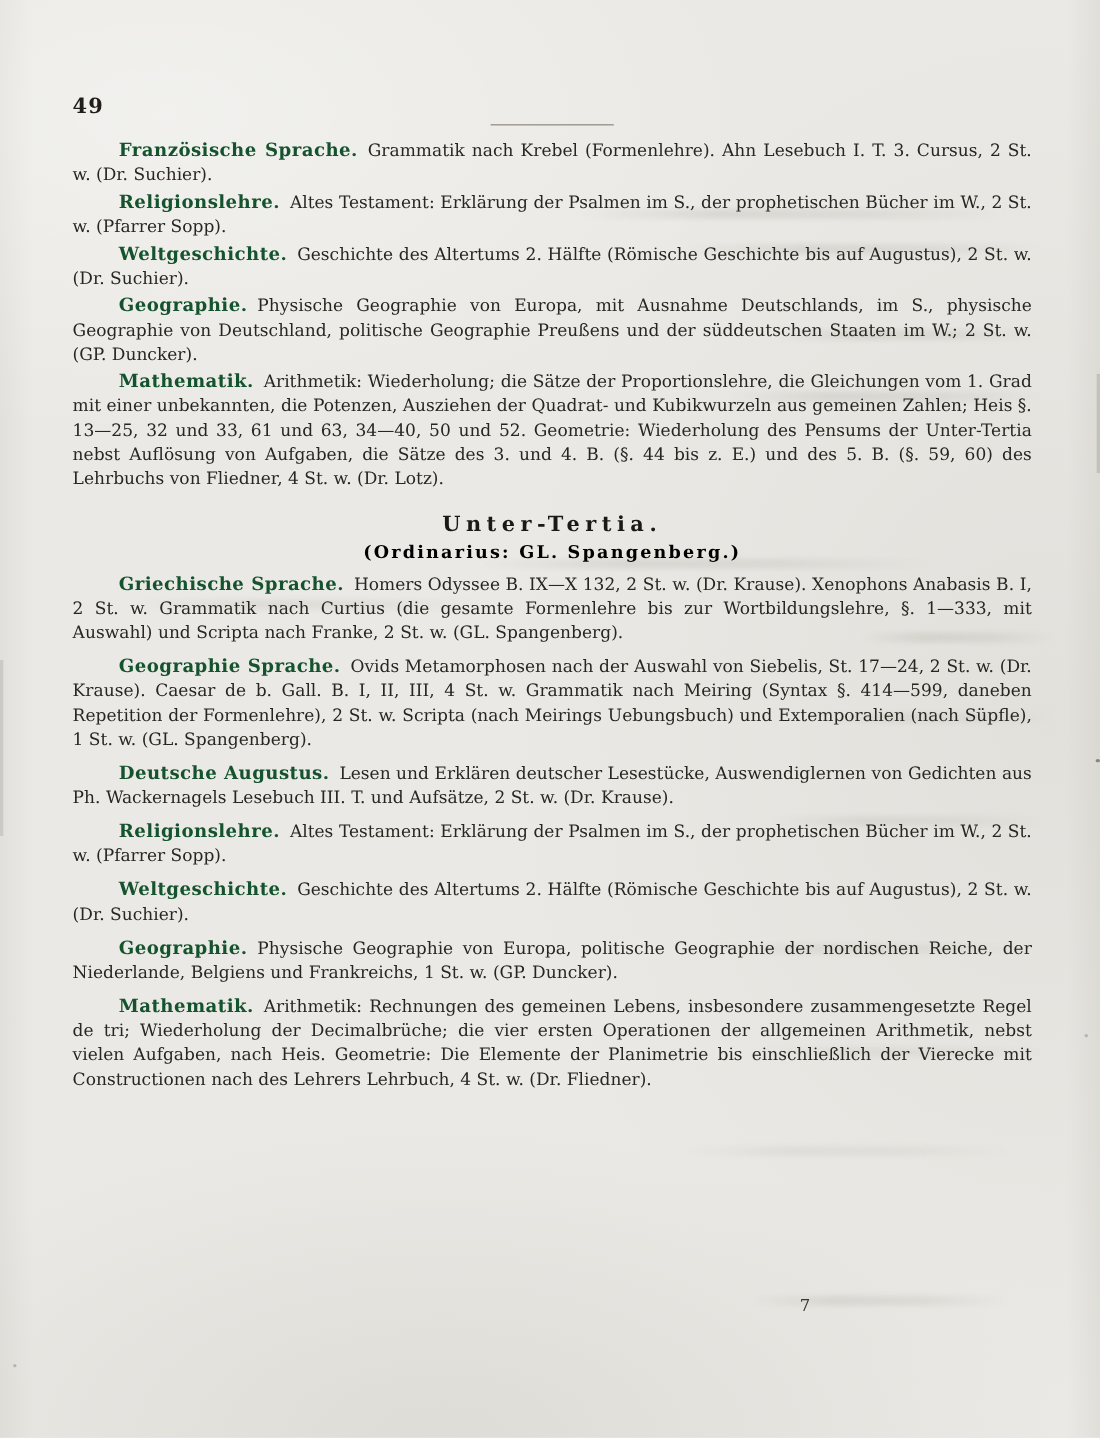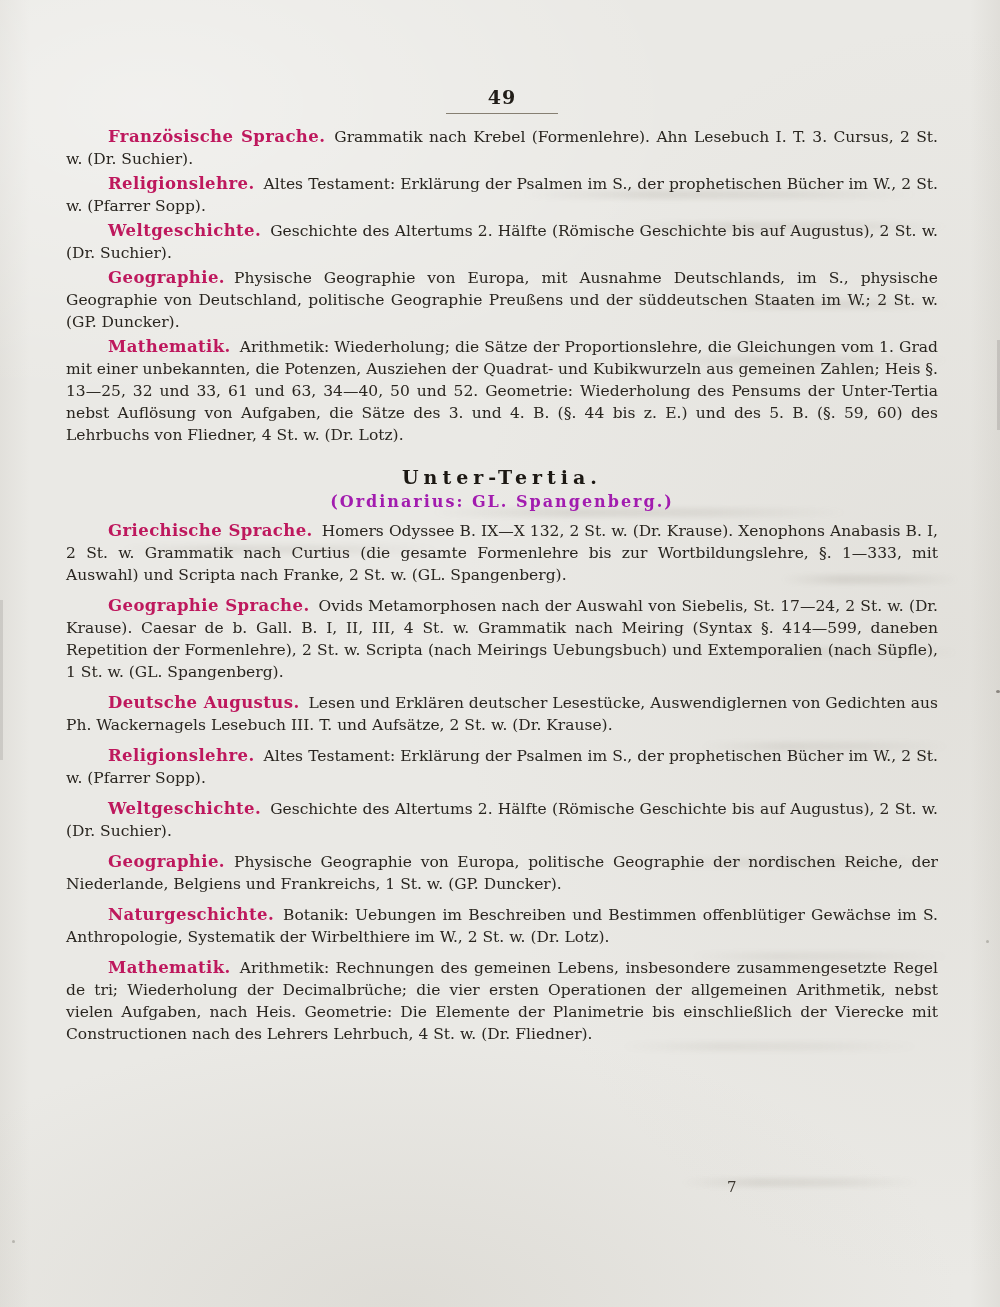--- a/index.html
+++ b/index.html
@@ -22,41 +22,41 @@
   .speck { position:absolute; background:rgba(70,64,56,0.55); border-radius:50%; }
   .edge-mark { position:absolute; background:rgba(55,50,44,0.5); }
   .ghost {
     position:absolute; height:9px; border-radius:5px;
     background:linear-gradient(90deg, transparent, rgba(125,118,105,0.45), rgba(125,118,105,0.35), transparent);
     filter:blur(2.5px); opacity:0.32;
   }
 
   .content { position:absolute; left:66px; top:86px; width:872px; }
 
-  .pagenum { text-align:center; font-weight:bold; font-size:19px; letter-spacing:1px; color:#211d18; }
+  .pagenum { text-align:left; font-weight:bold; font-size:19px; letter-spacing:1px; color:#211d18; }
   .pagenum-rule { width:112px; height:1px; background:#867f72; margin:5px auto 0 auto; }
 
   .block-top { margin-top:12px; }
   p.para {
     margin:0; padding:0;
     text-align:justify; text-indent:42px;
     font-size:15.5px; line-height:22px;
     color:#29251f;
   }
   .block-top p.para { margin-top:3px; }
   .block-ut  p.para { margin-top:9px; }
-  .subject { font-weight:bold; font-size:16.5px; letter-spacing:0.4px; color:#be185d; padding-right:9px; }
+  .subject { font-weight:bold; font-size:16.5px; letter-spacing:0.4px; color:#14532d; padding-right:9px; }
 
   .class-title {
     text-align:center; font-size:19px; font-weight:bold;
     letter-spacing:5px; margin:20px 0 4px 0; color:#1c1813;
   }
   .ordinarius {
     text-align:center; font-size:16px; font-weight:bold;
-    letter-spacing:2px; margin:0 0 8px 0; color:#a21caf;
+    letter-spacing:2px; margin:0 0 8px 0; color:#000000;
   }
 
   .sig { position:absolute; left:727px; top:1178px; font-size:15px; color:#3a352e; }
 </style>
 </head>
 <body>
 
 <div class="paper"></div>
 
 <div class="ghost" style="left:520px; top:190px; width:400px;"></div>
@@ -96,19 +96,18 @@
   <h1 class="class-title">Unter-Tertia.</h1>
   <h2 class="ordinarius">(Ordinarius: GL. Spangenberg.)</h2>
 
   <div class="block-ut">
     <p class="para"><b class="subject">Griechische Sprache.</b><span>Homers Odyssee B. IX—X 132, 2 St. w. (Dr. Krause). Xenophons Anabasis B. I, 2 St. w. Grammatik nach Curtius (die gesamte Formenlehre bis zur Wortbildungslehre, §. 1—333, mit Auswahl) und Scripta nach Franke, 2 St. w. (GL. Spangenberg).</span></p>
     <p class="para"><b class="subject">Geographie Sprache.</b><span>Ovids Metamorphosen nach der Auswahl von Siebelis, St. 17—24, 2 St. w. (Dr. Krause). Caesar de b. Gall. B. I, II, III, 4 St. w. Grammatik nach Meiring (Syntax §. 414—599, daneben Repetition der Formenlehre), 2 St. w. Scripta (nach Meirings Uebungsbuch) und Extemporalien (nach Süpfle), 1 St. w. (GL. Spangenberg).</span></p>
     <p class="para"><b class="subject">Deutsche Augustus.</b><span>Lesen und Erklären deutscher Lesestücke, Auswendiglernen von Gedichten aus Ph. Wackernagels Lesebuch III. T. und Aufsätze, 2 St. w. (Dr. Krause).</span></p>
     <p class="para"><b class="subject">Religionslehre.</b><span>Altes Testament: Erklärung der Psalmen im S., der prophetischen Bücher im W., 2 St. w. (Pfarrer Sopp).</span></p>
     <p class="para"><b class="subject">Weltgeschichte.</b><span>Geschichte des Altertums 2. Hälfte (Römische Geschichte bis auf Augustus), 2 St. w. (Dr. Suchier).</span></p>
     <p class="para"><b class="subject">Geographie.</b><span>Physische Geographie von Europa, politische Geographie der nordischen Reiche, der Niederlande, Belgiens und Frankreichs, 1 St. w. (GP. Duncker).</span></p>
-    <p class="para"><b class="subject">Naturgeschichte.</b><span>Botanik: Uebungen im Beschreiben und Bestimmen offenblütiger Gewächse im S. Anthropologie, Systematik der Wirbelthiere im W., 2 St. w. (Dr. Lotz).</span></p>
     <p class="para"><b class="subject">Mathematik.</b><span>Arithmetik: Rechnungen des gemeinen Lebens, insbesondere zusammengesetzte Regel de tri; Wiederholung der Decimalbrüche; die vier ersten Operationen der allgemeinen Arithmetik, nebst vielen Aufgaben, nach Heis. Geometrie: Die Elemente der Planimetrie bis einschließlich der Vierecke mit Constructionen nach des Lehrers Lehrbuch, 4 St. w. (Dr. Fliedner).</span></p>
   </div>
 
 </div>
 
 <div class="sig">7</div>
 
 </body></html>

